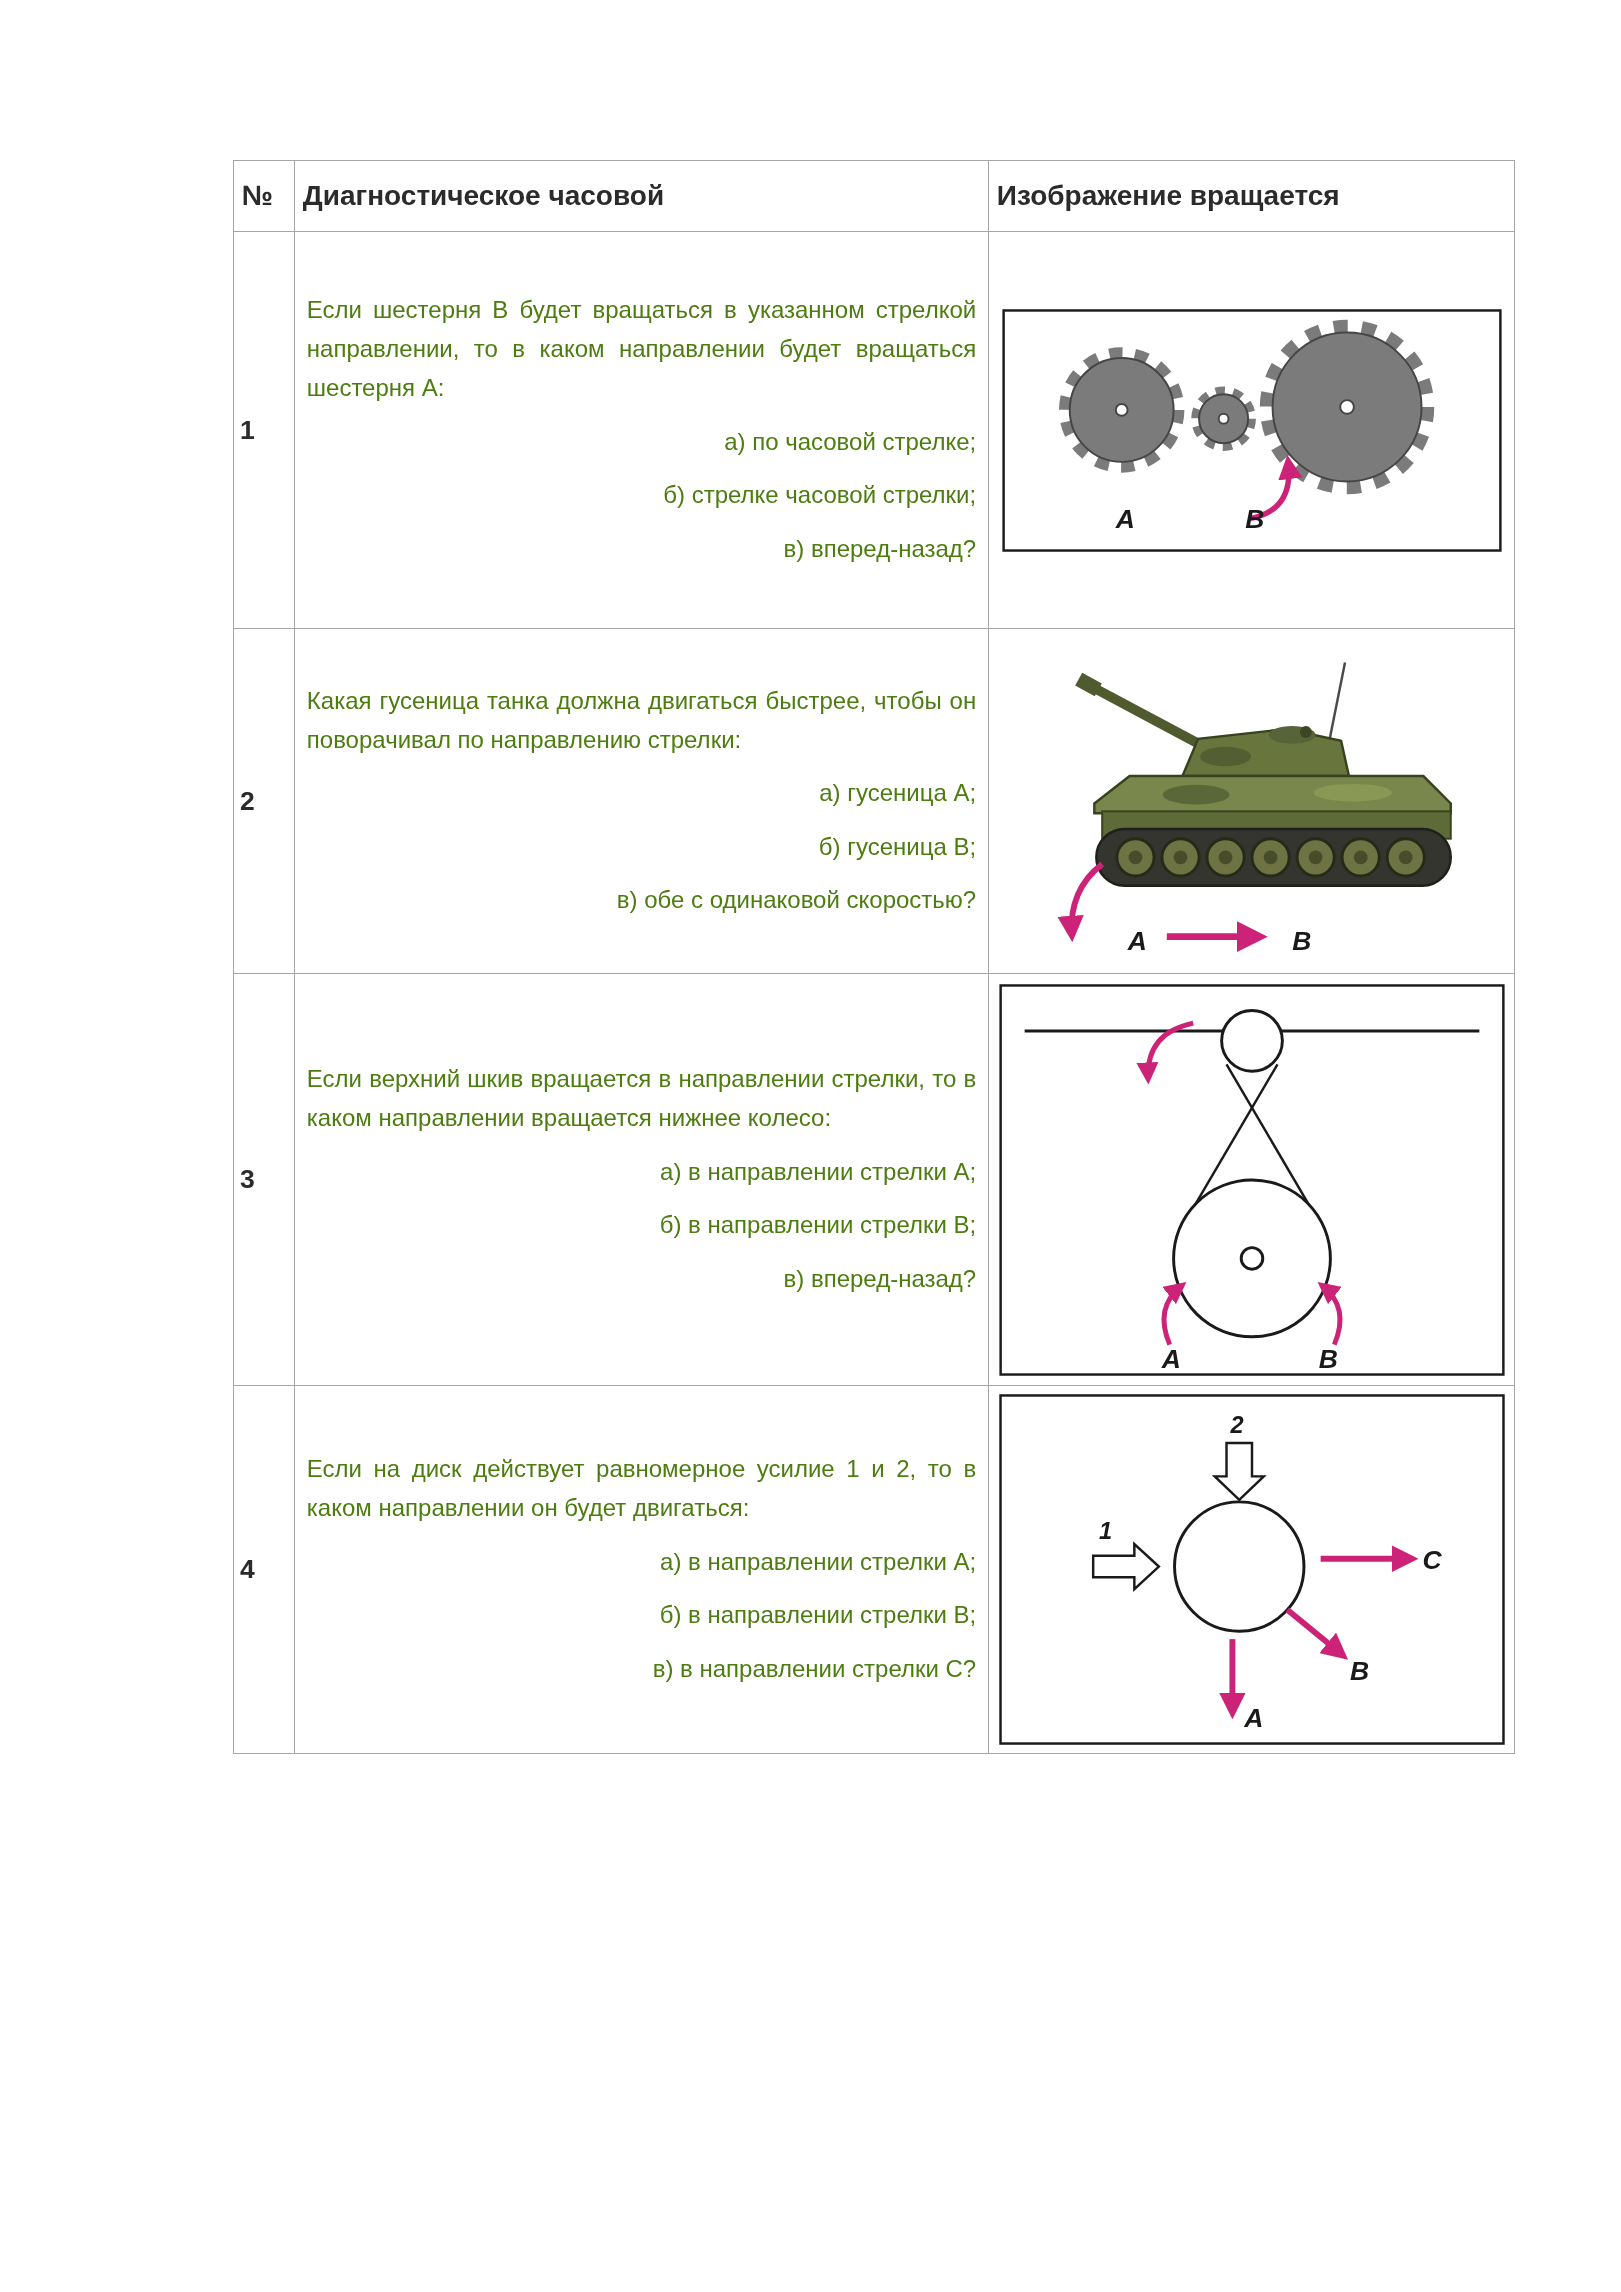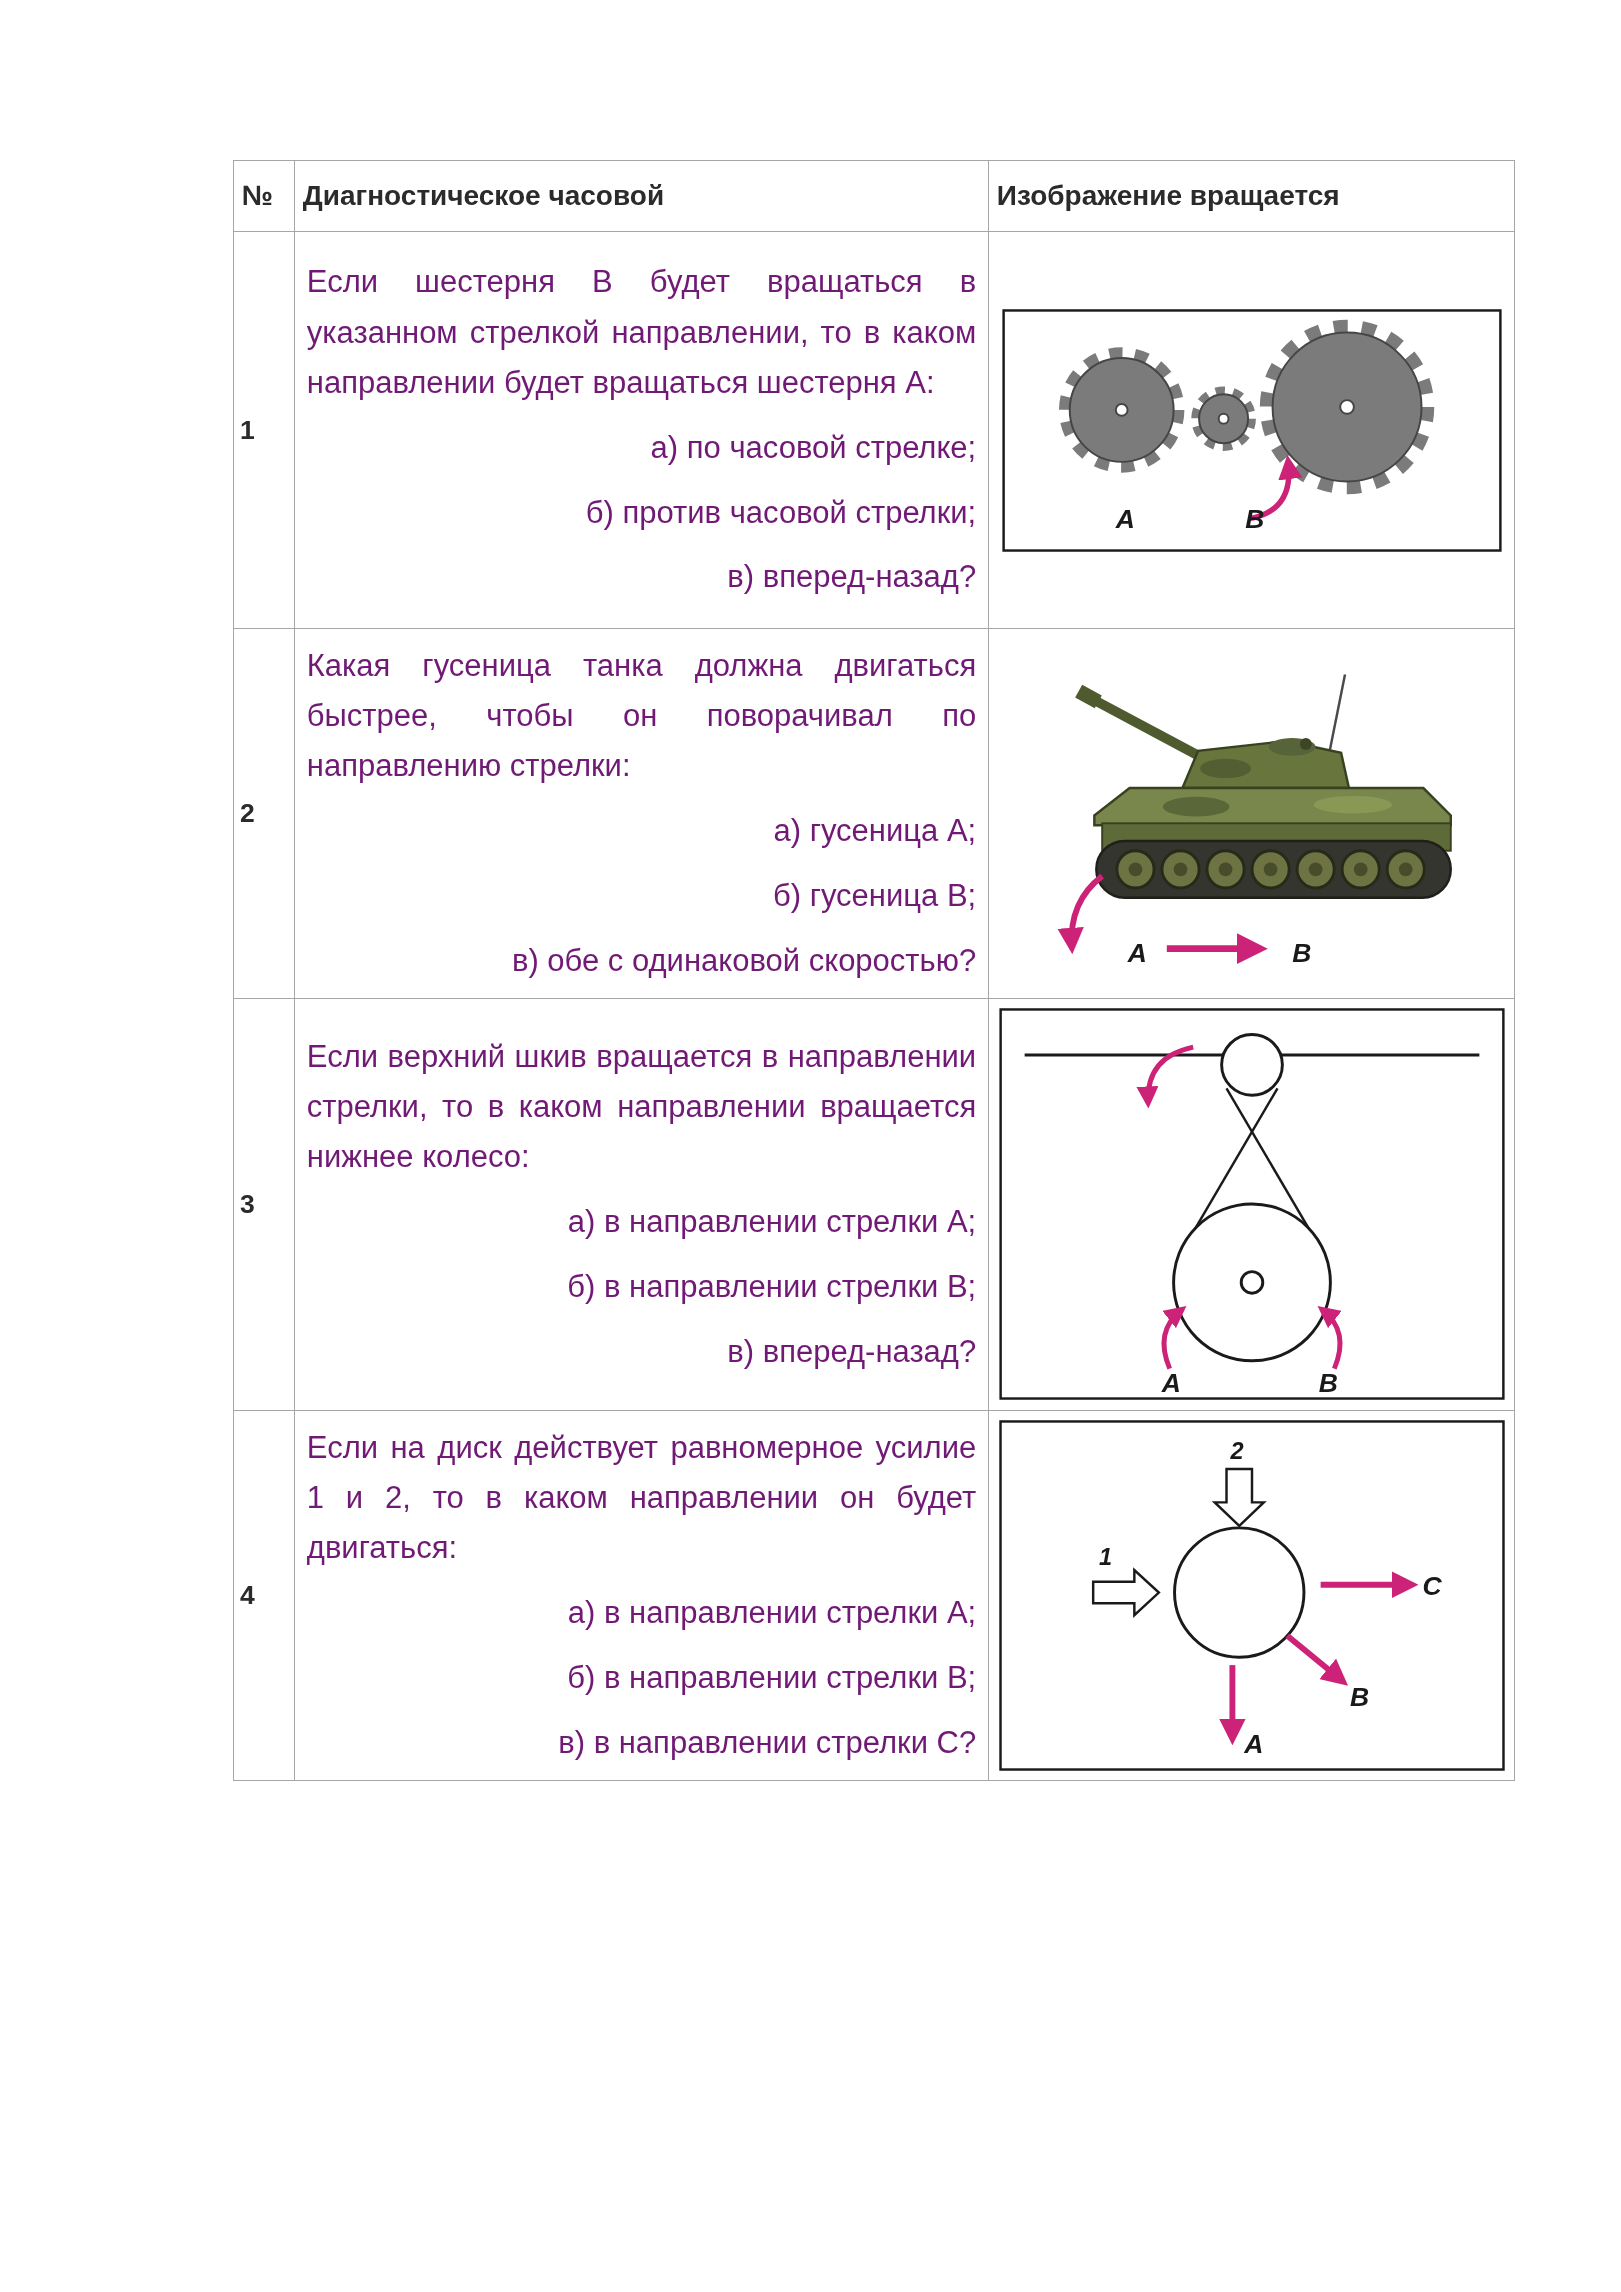--- a/index.html
+++ b/index.html
@@ -39,23 +39,23 @@
     padding: 9.8px 7.8px;
   }
   td.num {
     font-weight: bold;
     font-size: 26.5px;
     padding: 3.9px 5.9px;
     color: #2b2b2b;
   }
   td.task {
     padding: 11.8px 11.8px;
-    font-size: 31px;
+    font-size: 24px;
     line-height: 1.62;
-    color: #701a75;
+    color: #4d7c0f;
   }
   td.task .question { text-align: justify; }
   td.task .option { margin-top: 14.7px; text-align: right; }
   td.img { text-align: center; padding: 3.9px 2px; }
   td.img svg { display: block; margin: 0 auto; }
   .svglabel {
     font-family: "Liberation Sans", "DejaVu Sans", sans-serif;
     font-style: italic;
     font-weight: bold;
     font-size: 27px;
@@ -78,21 +78,21 @@
       <th>№</th>
       <th>Диагностическое часовой</th>
       <th>Изображение вращается</th>
     </tr>
 
     <tr class="r1">
       <td class="num">1</td>
       <td class="task">
         <p class="question">Если шестерня В будет вращаться в указанном стрелкой направлении, то в каком направлении будет вращаться шестерня А:</p>
         <p class="option">а) по часовой стрелке;</p>
-        <p class="option">б) против часовой стрелки;</p>
+        <p class="option">б) стрелке часовой стрелки;</p>
         <p class="option">в) вперед-назад?</p>
       </td>
       <td class="img">
         <svg width="500" height="243" viewBox="0 0 510 248">
           <defs>
             <marker id="ah1" markerWidth="4.5" markerHeight="4.5" refX="3.2" refY="2.25" orient="auto">
               <path d="M0,0 L4.5,2.25 L0,4.5 Z" fill="#cc2277"></path>
             </marker>
           </defs>
           <rect x="1.5" y="1.5" width="507" height="245" fill="#ffffff" stroke="#1a1a1a" stroke-width="2.5"></rect>

